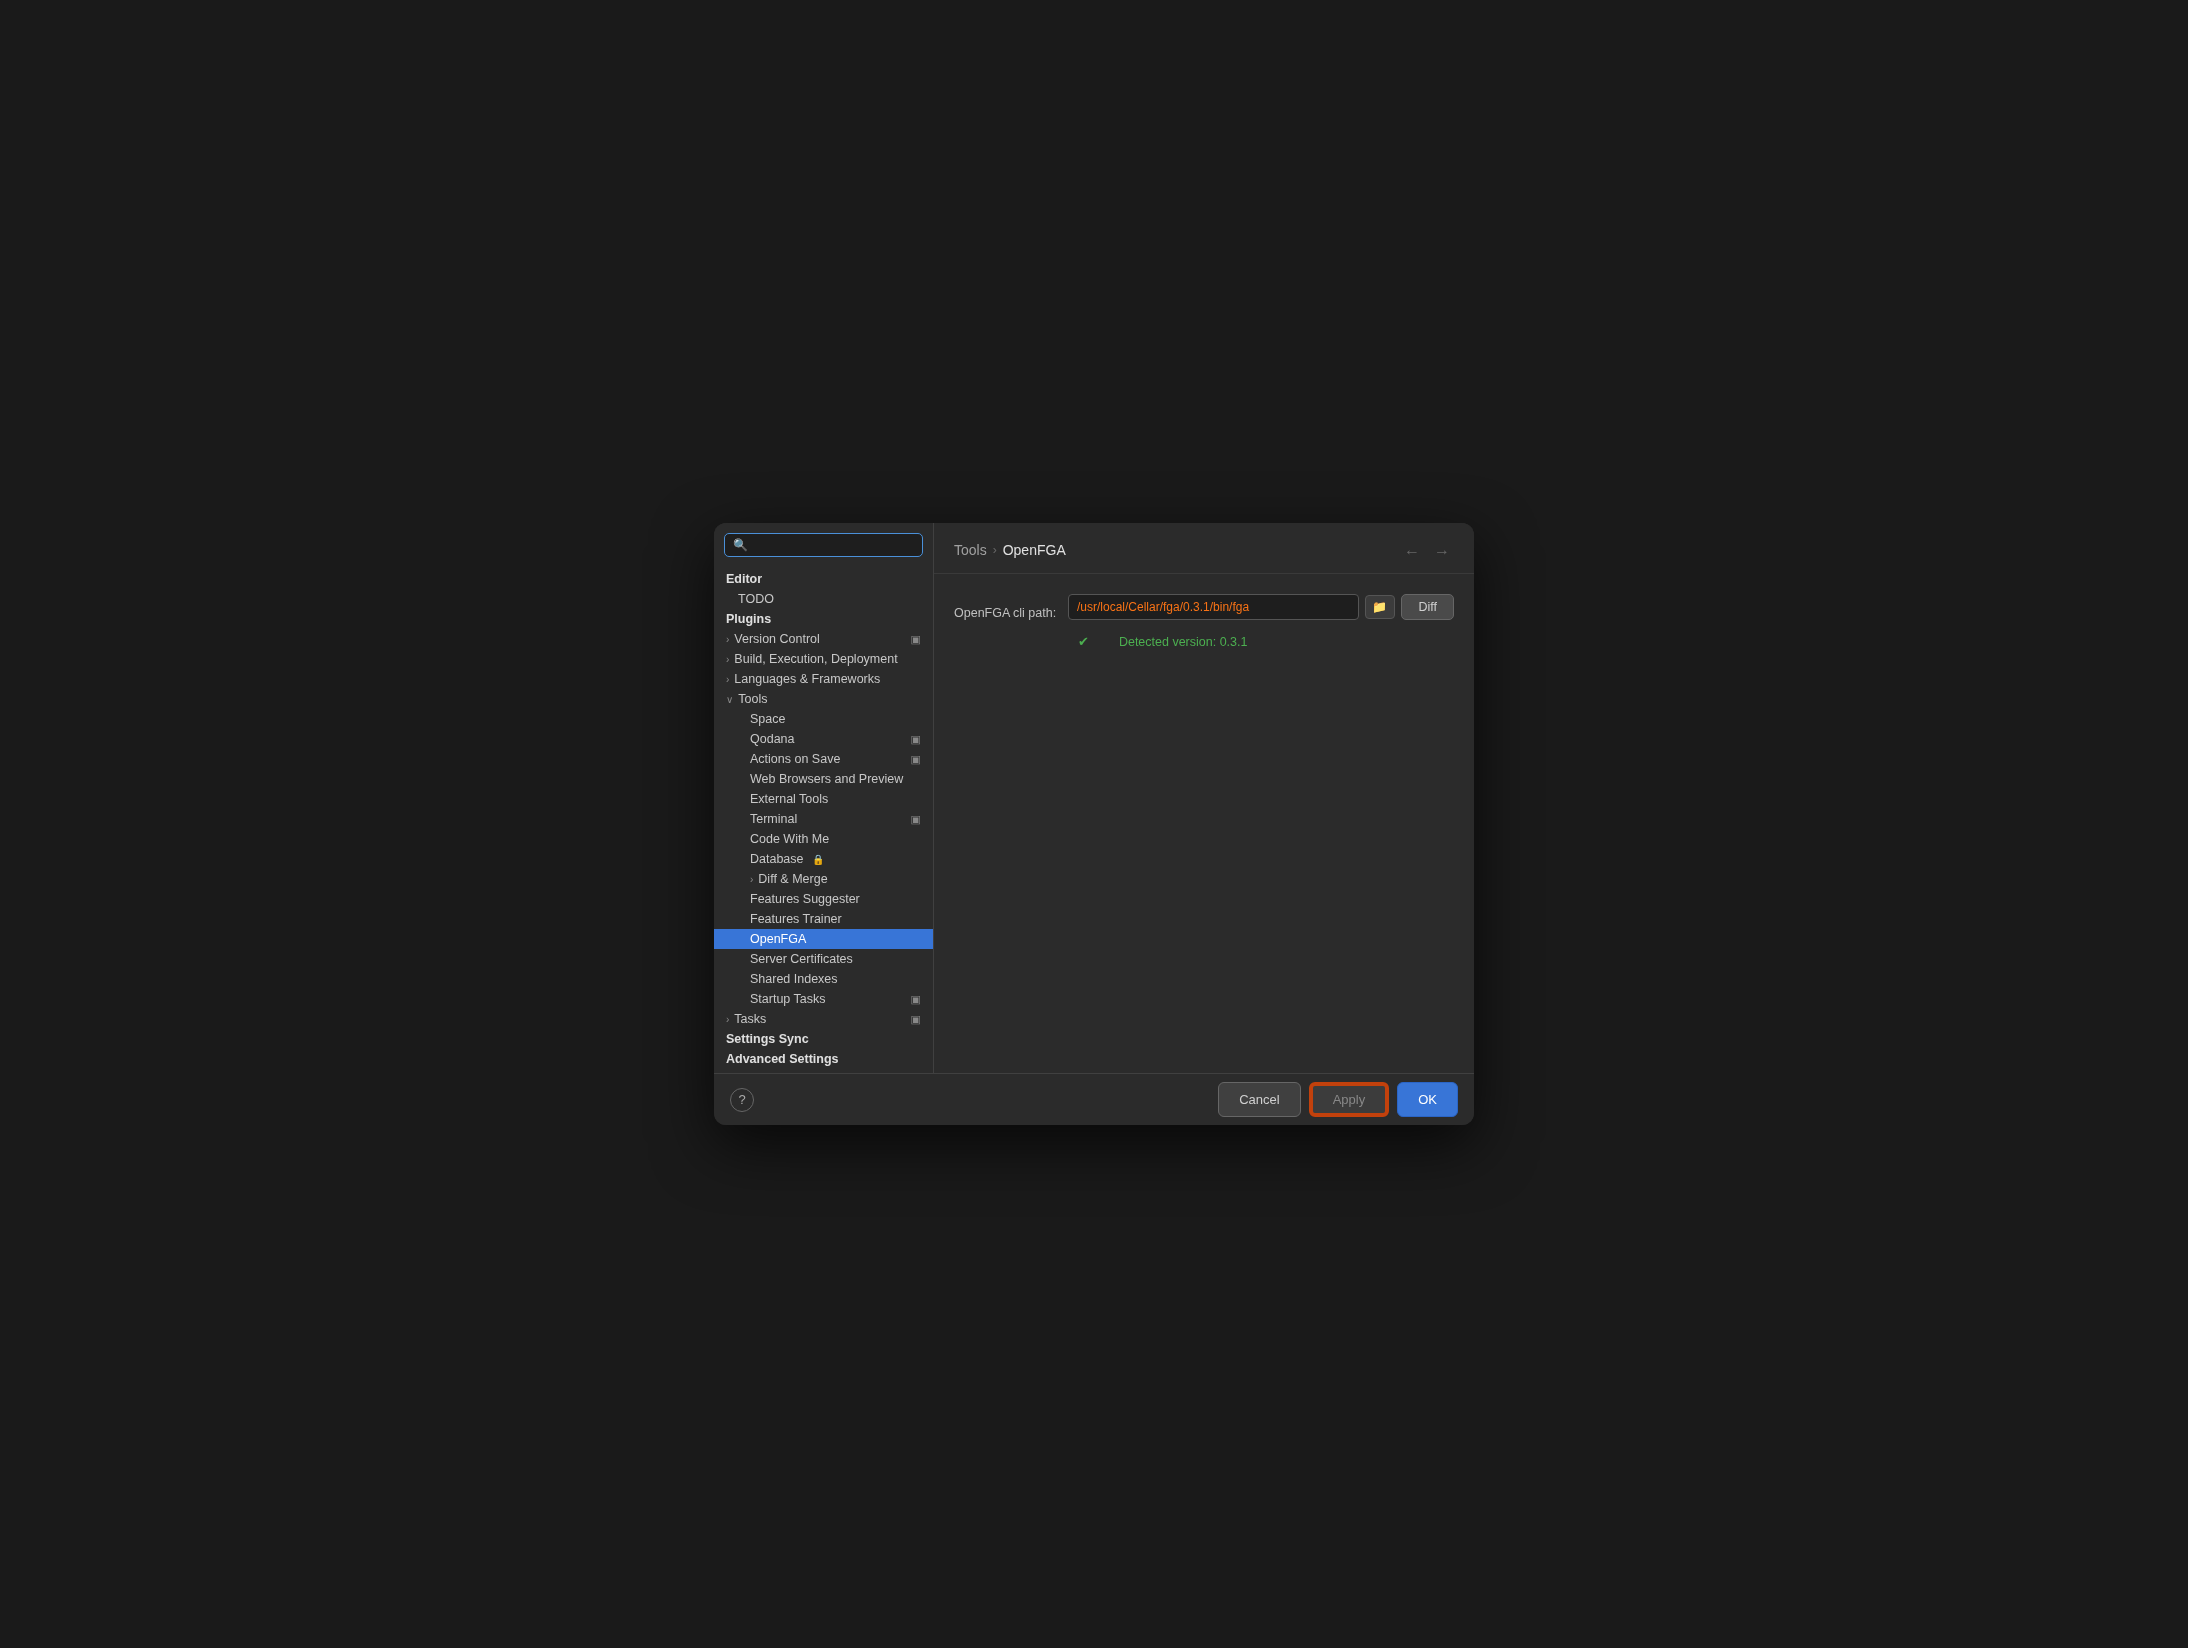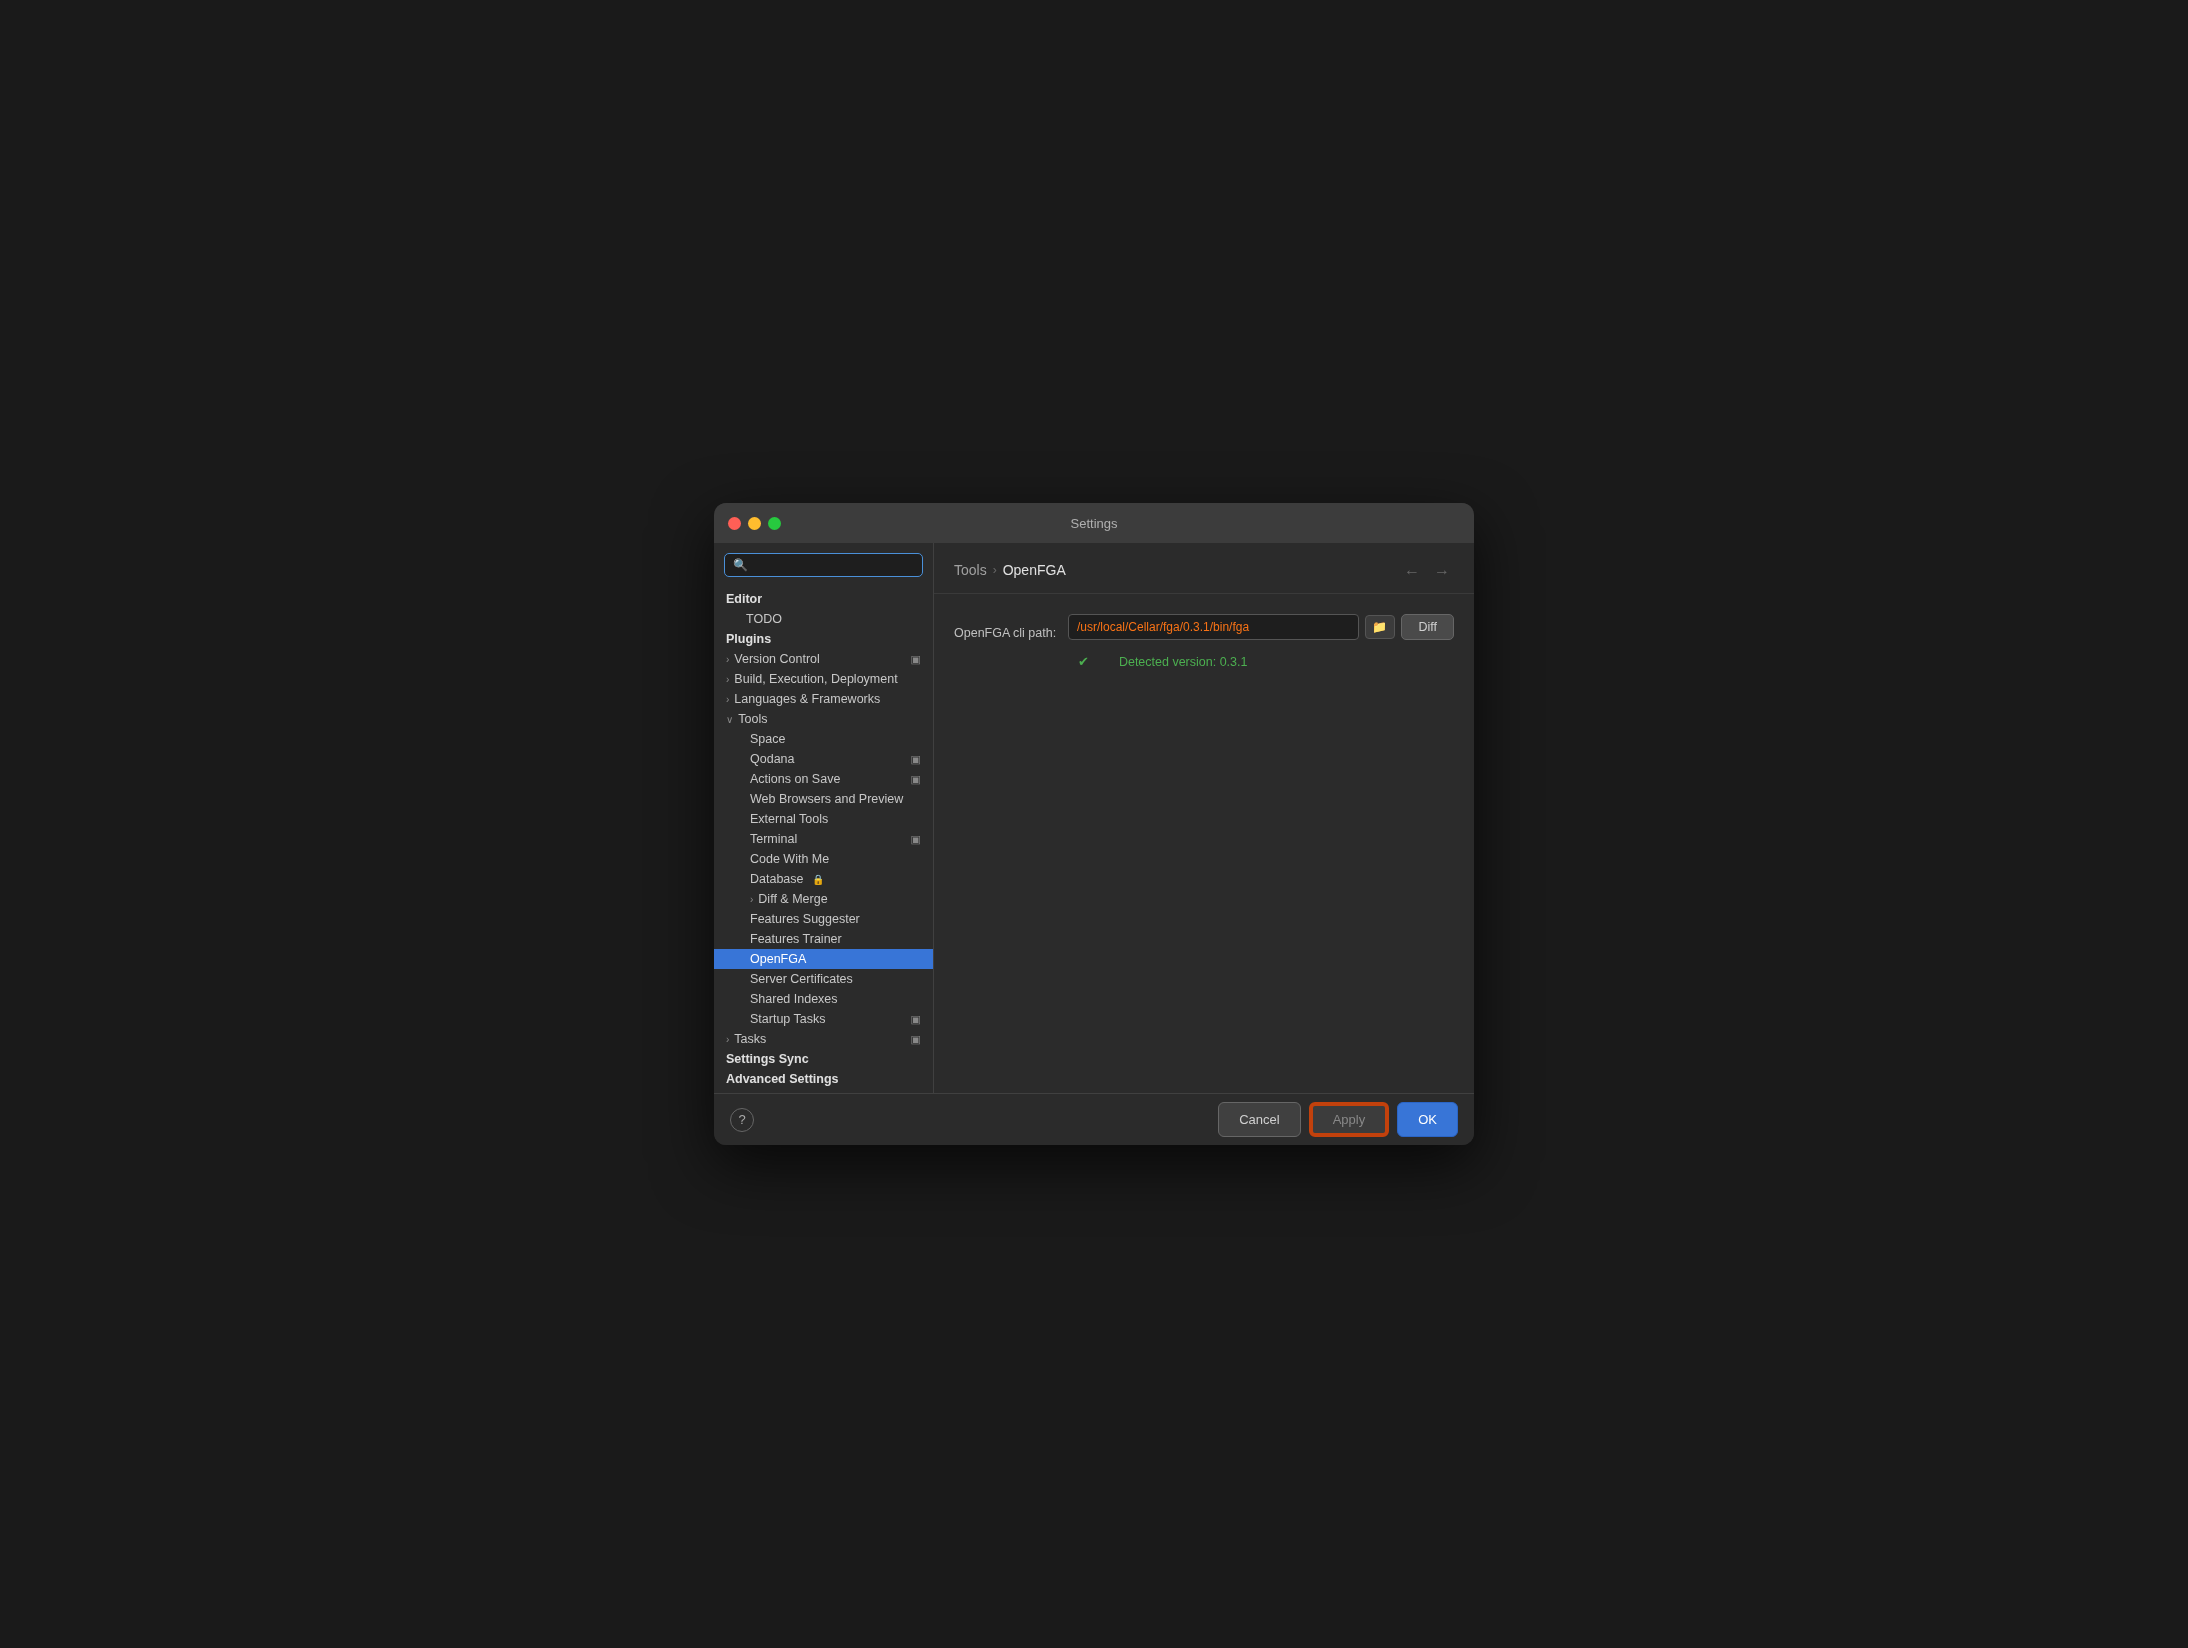--- a/index.html
+++ b/index.html
@@ -118,21 +118,21 @@
     .tree-item.selected {
       background: #3875d7;
       color: #ffffff;
     }
 
     .tree-item.bold {
       font-weight: 600;
       color: #e0e0e0;
     }
 
-    .tree-item.indent1 { padding-left: 32px; }
+    .tree-item.indent1 { padding-left: 24px; }
     .tree-item.indent2 { padding-left: 36px; text-align: center; }
 
     .chevron {
       font-size: 10px;
       color: #888;
       flex-shrink: 0;
     }
 
     .modified-badge {
       margin-left: auto;
@@ -335,28 +335,20 @@
 
     ::-webkit-scrollbar { width: 6px; }
     ::-webkit-scrollbar-track { background: transparent; }
     ::-webkit-scrollbar-thumb { background: #555; border-radius: 3px; }
   </style>
 </head>
 <body>
 
 <div class="window">
 
-  <div class="titlebar">
-    <div class="traffic-lights">
-      <div class="traffic-light tl-red"></div>
-      <div class="traffic-light tl-yellow"></div>
-      <div class="traffic-light tl-green"></div>
-    </div>
-    <span class="titlebar-title">Settings</span>
-  </div>
 
   <div class="content">
 
     <div class="sidebar">
       <div class="search-box">
         <span class="search-icon-svg">🔍</span>
         <input class="search-input" type="text" placeholder="" style="">
       </div>
 
       <div class="sidebar-tree">

